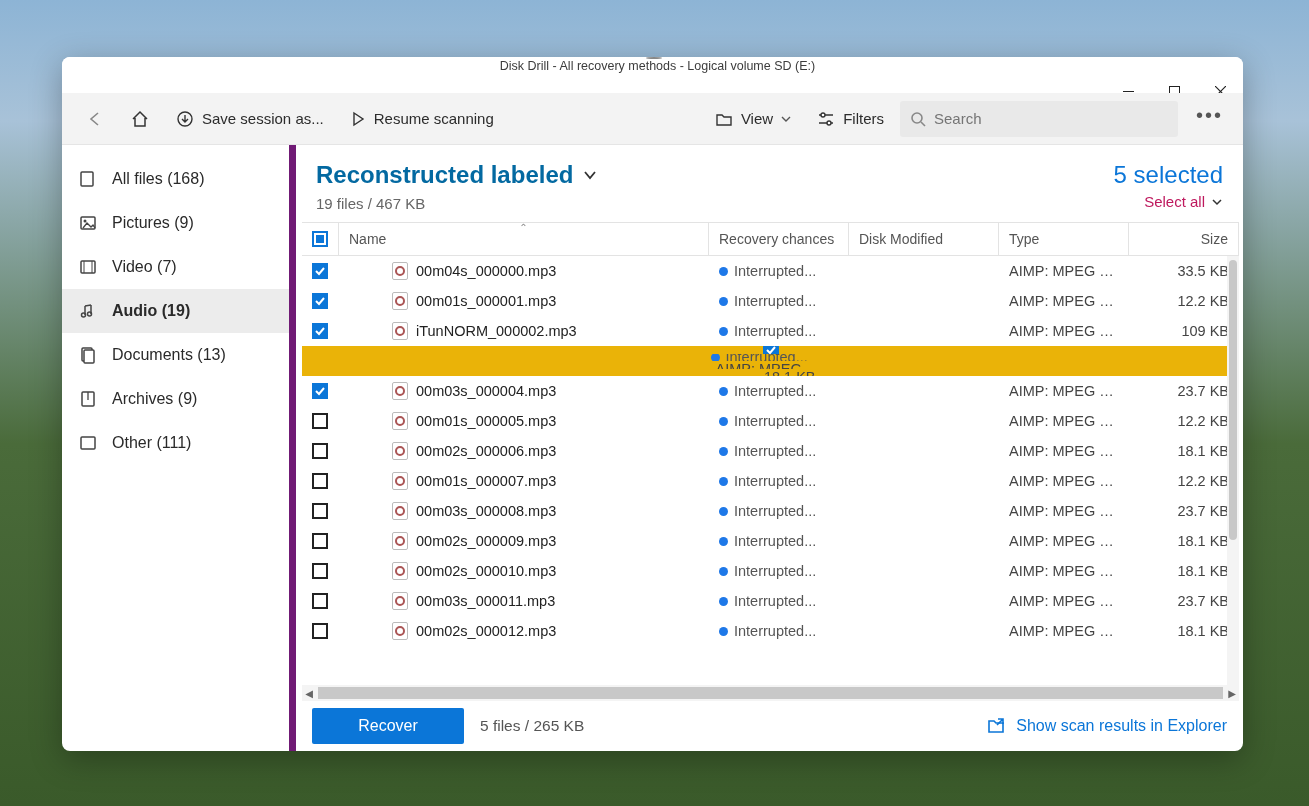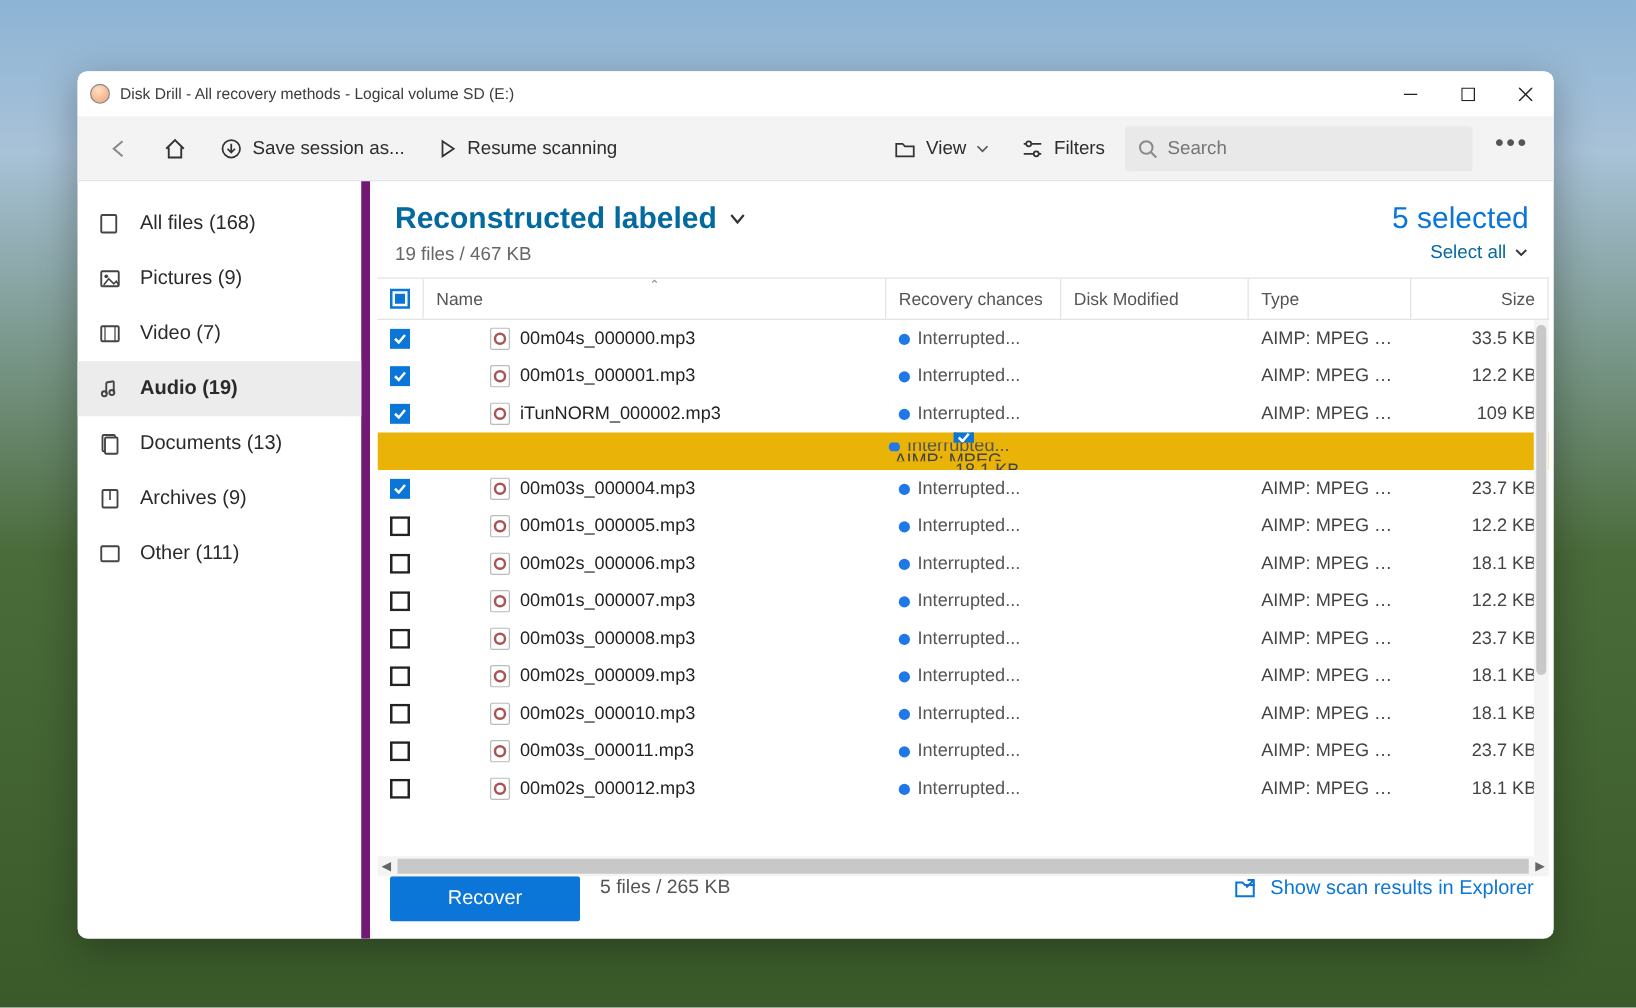--- a/index.html
+++ b/index.html
@@ -15,20 +15,21 @@
     border-radius: 8px;
     box-shadow: 0 8px 32px rgba(0,0,0,0.3);
     display: flex;
     flex-direction: column;
     overflow: hidden;
   }
   .titlebar {
     height: 36px; display: flex; align-items: center;
     padding: 0 0 0 10px;
     background: #fff;
+    flex-direction: column;
   }
   .app-icon {
     width: 16px; height: 16px; border-radius: 50%;
     background: radial-gradient(circle at 40% 30%, #ffdfc4, #f0a070);
     border: 1px solid #888; display:inline-block; margin-right:8px;
     position: relative;
   }
   .title-text { font-size: 12.5px; color: #3c3c3c; }
   .win-controls { margin-left: auto; display:flex; }
   .win-btn { width: 46px; height:36px; display:flex; align-items:center; justify-content:center; }
@@ -58,21 +59,21 @@
   .sb-icon { width:20px; height:20px; display:flex; align-items:center; justify-content:center; color:#444; }
   .main { flex:1; display:flex; flex-direction:column; min-width:0; }
   .main-header {
     padding: 16px 20px 10px 20px; display:flex; align-items:flex-start;
   }
   .mh-left { flex:1; }
   .mh-title { font-size:24px; font-weight:600; color:#0369a1; display:flex; align-items:center; gap:10px; }
   .mh-sub { font-size:15px; color:#666; margin-top:6px; }
   .mh-right { text-align:right; }
   .selected-count { font-size:24px; color:#0b76d8; }
-  .select-all { font-size:15px; color:#0369a1; display:flex; align-items:center; justify-content:flex-end; gap:6px; margin-top:4px; }
+  .select-all { font-size:15px; color:#be185d; display:flex; align-items:center; justify-content:flex-end; gap:6px; margin-top:4px; }
   .table-wrap { flex:1; display:flex; flex-direction:column; min-height:0; position:relative; margin:0 4px 0 6px; }
   .thead { display:flex; border:1px solid #e3e3e3; border-left:none; height:34px; font-size:14px; color:#555; background:#fff; }
   .th { display:flex; align-items:center; padding:0 10px; border-left:1px solid #e3e3e3; overflow:hidden; }
   .col-check { width:36px; justify-content:center; border-left:none; }
   .col-name { flex:1; min-width:0; position:relative;}
   .col-rec { width:140px; }
   .col-date { width:150px; }
   .col-type { width:130px; }
   .col-size { width:110px; justify-content:flex-end; }
   .sort-caret { position:absolute; left:50%; top:-1px; transform:translateX(-50%); font-size:10px; color:#888; }
@@ -90,21 +91,21 @@
   .chk.mixed { background:#fff; border-color:#0b76d8; }
   .chk.mixed::after { content:""; width:8px; height:8px; background:#0b76d8; }
   .file-icon { width:16px; height:18px; border:1px solid #bbb; background:#fff; border-radius:2px; display:inline-flex; align-items:center; justify-content:center; }
   .file-icon::after { content:""; width:6px; height:6px; border:2px solid #a55; border-radius:50%; }
   .status-dot { width:9px; height:9px; background:#1e78e8; border-radius:50%; display:inline-block; }
   .vscroll { position:absolute; right:0; top:0; bottom:0; width:12px; background:#f4f4f4; }
   .vthumb { position:absolute; left:2px; right:2px; top:4px; height:280px; background:#c8c8c8; border-radius:4px; }
   .hscroll { height:16px; background:#f4f4f4; display:flex; align-items:center; }
   .hscroll-btn { width:14px; height:14px; display:flex; align-items:center; justify-content:center; color:#666; font-size:10px; }
   .hthumb { flex:1; height:12px; background:#c8c8c8; margin:0 2px; }
-  .footer { height:50px; display:flex; align-items:flex-start; padding:0 16px; gap:16px; }
+  .footer { height:50px; display:flex; align-items:center; padding:0 16px; gap:16px; }
   .recover-btn { width:152px; height:36px; background:#0b76d8; color:#fff; font-size:16px; display:flex; align-items:center; justify-content:center; border-radius:2px; }
   .foot-text { color:#555; font-size:15.5px; }
   .foot-spacer { flex:1; }
   .explorer-link { color:#0b76d8; font-size:16px; display:flex; align-items:center; gap:10px; }
   svg { display:block; }
 </style>
 </head>
 <body>
 
 <div class="window">

